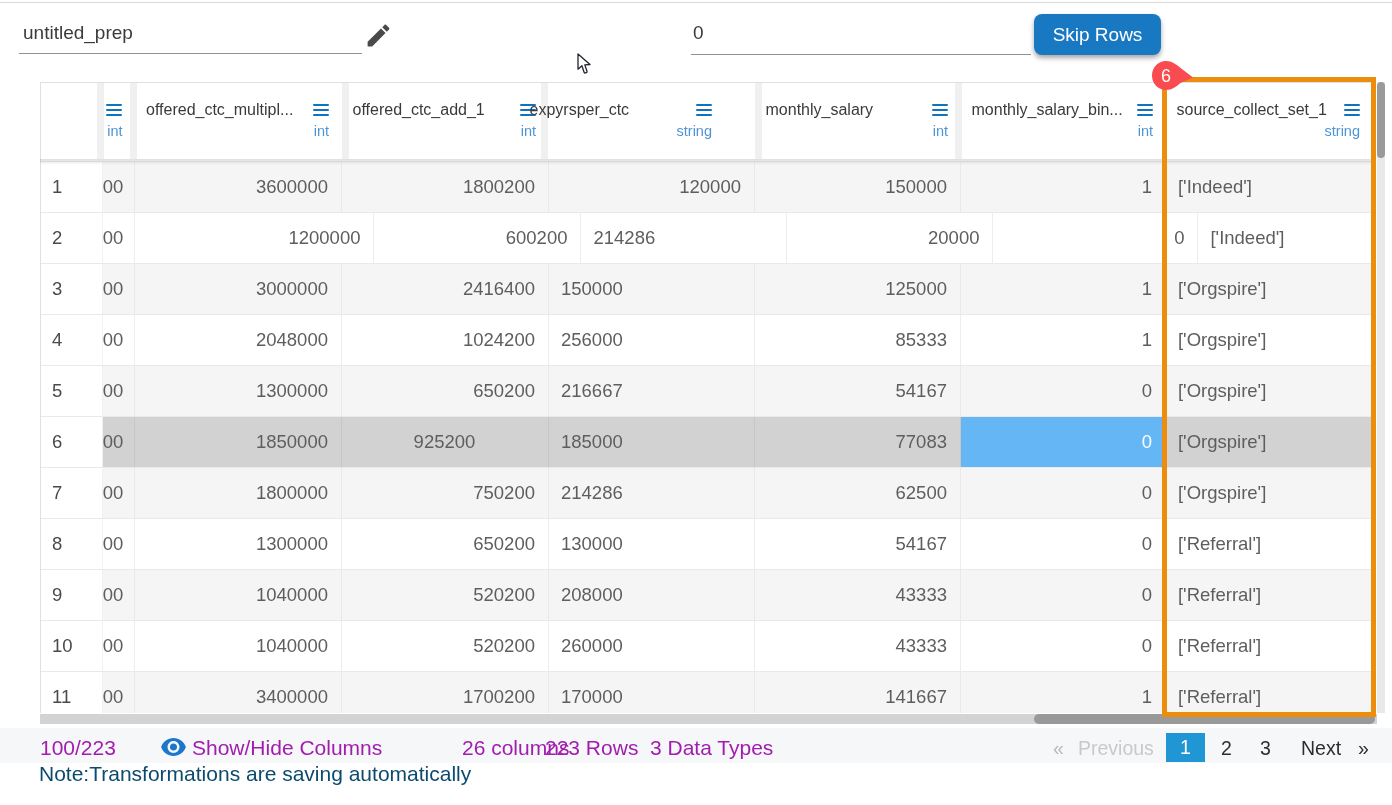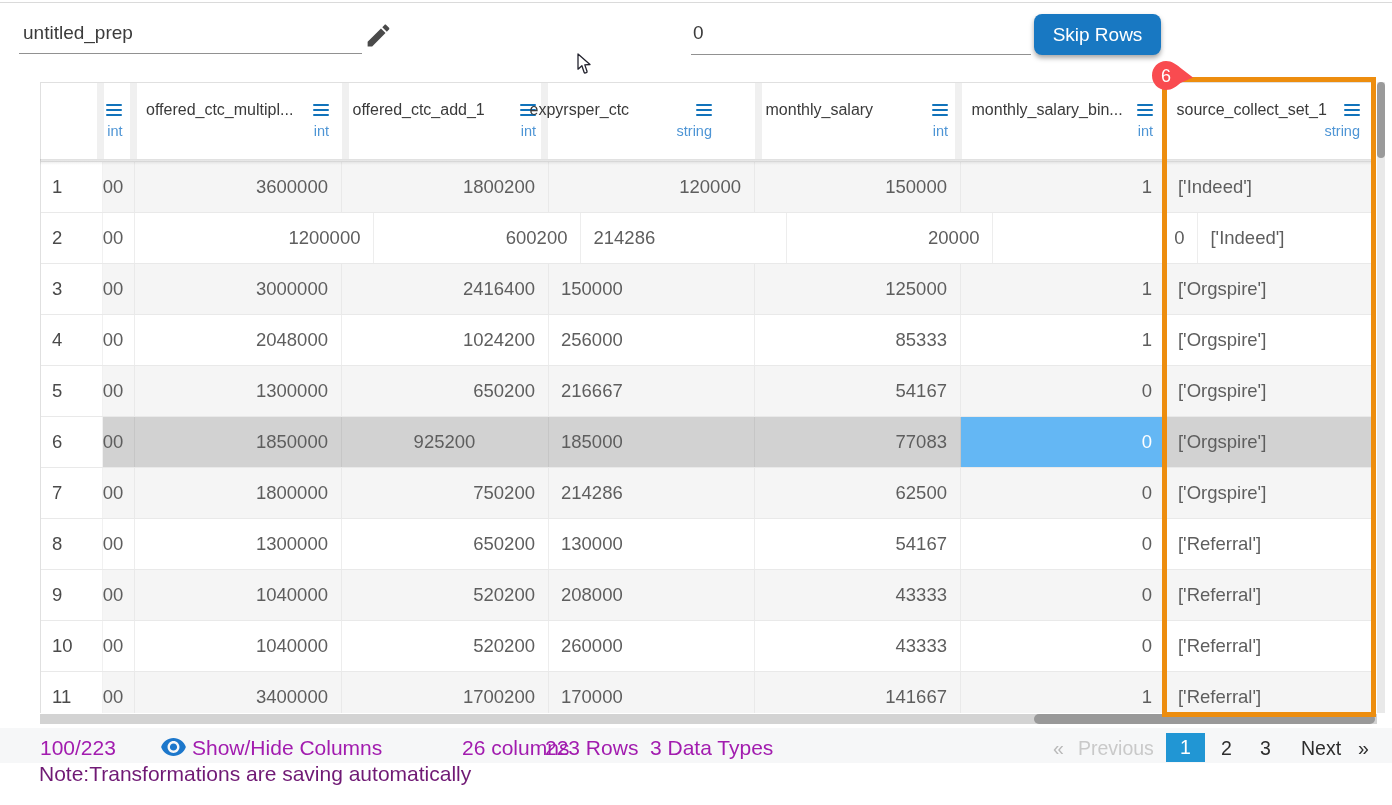--- a/index.html
+++ b/index.html
@@ -43,21 +43,21 @@
 
 
 #vtrack { left:1377px; top:82px; width:8px; height:631px; background:#e9e9e9; }
 #vthumb { left:1377px; top:82px; width:8px; height:76px; background:#9a9a9a; border-radius:4px; }
 #htrack { left:40px; top:714px; width:1337px; height:10px; background:#d3d3d3; }
 #hthumb { left:1034px; top:714px; width:341px; height:10px; background:#999; border-radius:5px; }
 
 
 #fbar { left:0; top:728px; width:1392px; height:35px; background:#f6f7f8; }
 .flink { top:736px; font-size:21px; color:#a21caf; }
-#note { left:39px; top:762px; font-size:21px; color:#701a75; }
+#note { left:39px; top:762px; font-size:21px; color:#0c4a6e; }
 .pgray { top:737px; font-size:19.5px; color:#c9c9c9; }
 .pdark { top:737px; font-size:19.5px; color:#2e2e2e; }
 #pg1 { left:1166px; top:733px; width:39px; height:29px; background:#2196d4; color:#fff;
   font-size:19.5px; text-align:center; line-height:29px; }
 </style></head>
 <body>
 <div id="page">
   <div class="abs" id="topline"></div>
   <div class="abs" id="prepname">untitled_prep</div>
   <div class="abs" id="uline1"></div>

